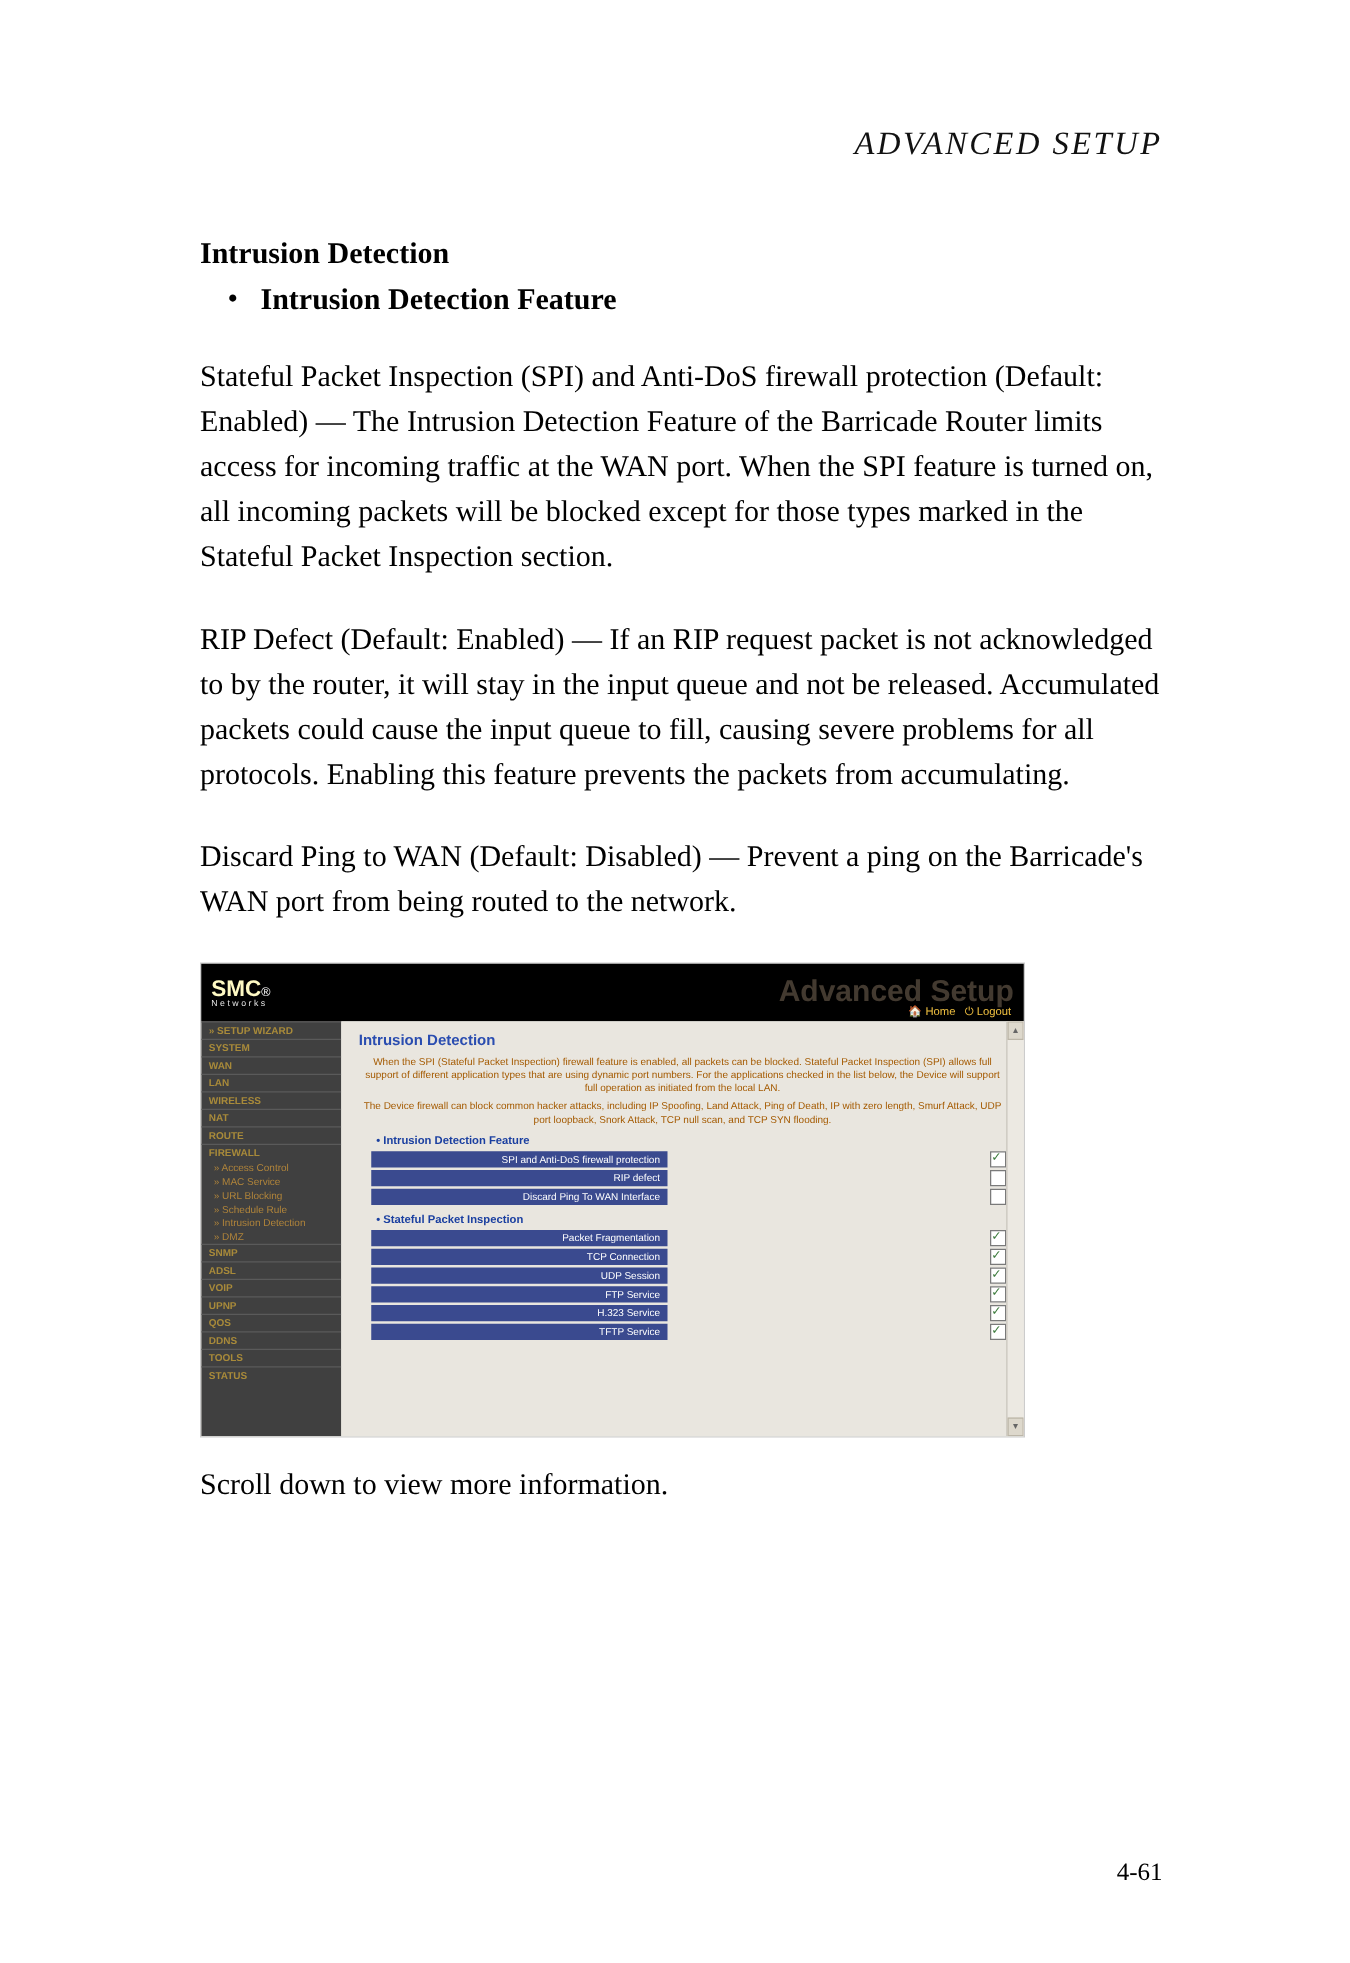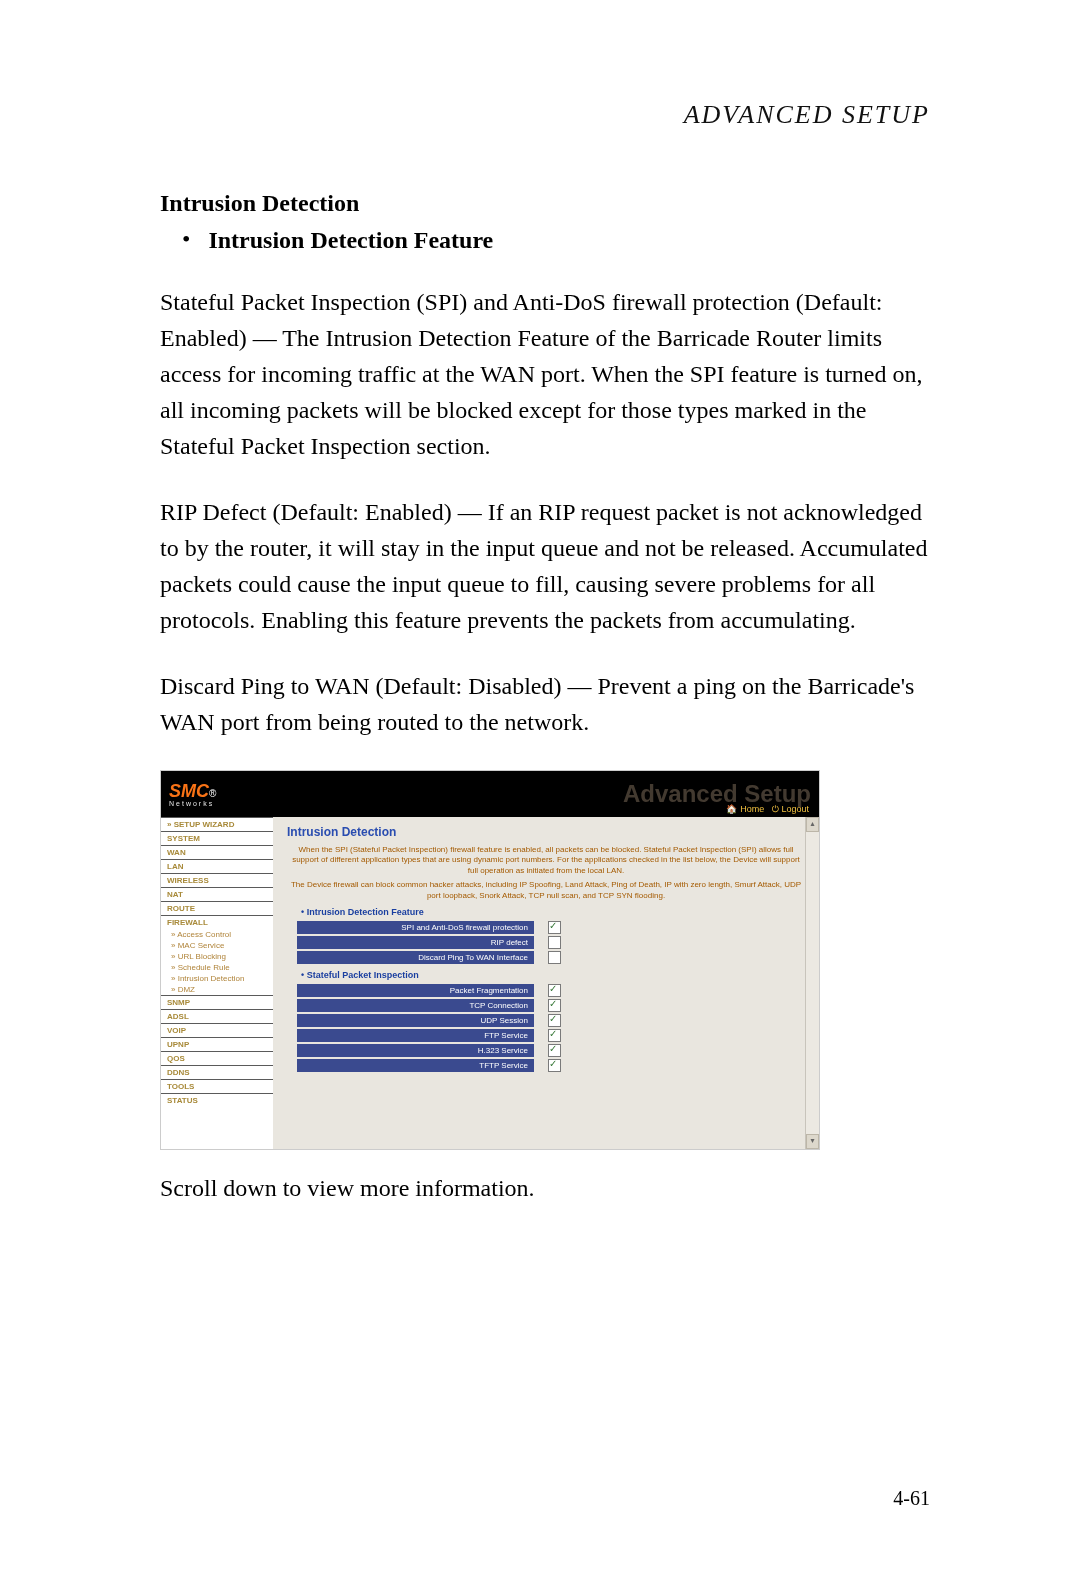--- a/index.html
+++ b/index.html
@@ -66,25 +66,24 @@
   .ss-top {
     height: 46px;
     background: #000;
     display: flex;
     align-items: center;
     justify-content: space-between;
     padding: 0 8px;
     position: relative;
   }
   .ss-logo {
-    color: #f97316;
+    color: #fef9c3;
     font-size: 18px;
     font-weight: bold;
     line-height: 1;
-    font-style: italic;
   }
   .ss-logo-sub {
     color: #fff;
     font-size: 7px;
     letter-spacing: 2px;
     display: block;
     opacity: .9;
   }
   .ss-brand {
     color: #7b6a58;
@@ -102,21 +101,21 @@
   }
   .ss-toplinks span { color:#f0c040; }
   .ss-body {
     flex: 1;
     display: flex;
     background: #e4e1da;
     overflow: hidden;
   }
   .ss-side {
     width: 112px;
-    background: #ffffff;
+    background: #404040;
     color: #fff;
     font-size: 8px;
     display: flex;
     flex-direction: column;
   }
   .ss-side-item {
     padding: 2px 6px;
     border-top: 1px solid #5a5a5a;
     color: #a88a3a;
     font-weight: bold;
@@ -150,20 +149,21 @@
   .ss-sub-heading {
     color: #1a3fa0;
     font-weight: bold;
     font-size: 9px;
     margin: 6px 0 4px 14px;
   }
   .ss-row {
     display: flex;
     align-items: center;
     margin-bottom: 2px;
+    justify-content: space-between;
   }
   .ss-row-label {
     width: 225px;
     background: #3a4a8f;
     color: #fff;
     text-align: right;
     padding: 2px 6px;
     font-size: 8px;
     margin-right: 14px;
     margin-left: 10px;

